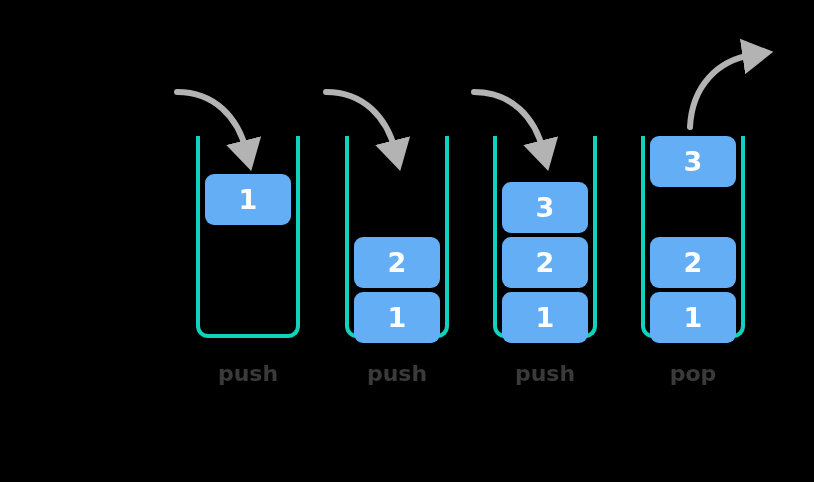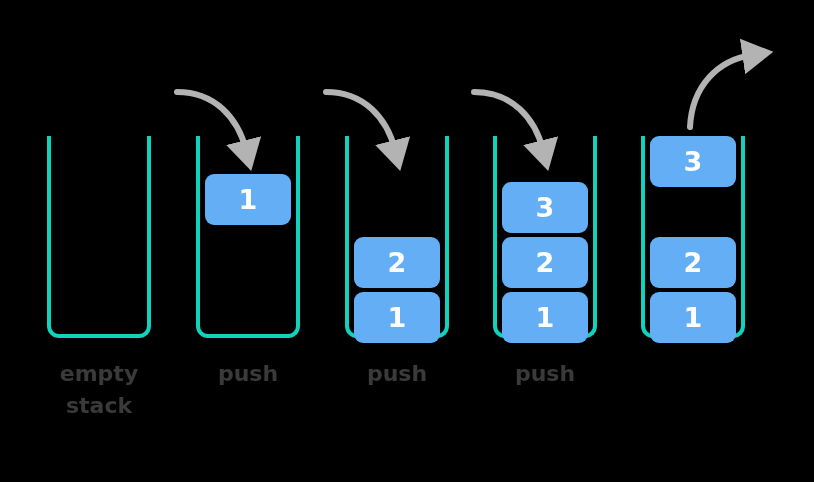--- a/index.html
+++ b/index.html
@@ -85,26 +85,20 @@
     width: 814px;
     height: 482px;
     pointer-events: none;
   }
 </style>
 </head>
 <body>
 
 <div id="diagram-root">
 
-  <div class="stack-column" style="left:24px;">
-    <div class="stack-container"></div>
-    <div class="blocks-area"></div>
-    <div class="op-label">empty
-stack</div>
-  </div>
 
   <div class="stack-column" style="left:173px;">
     <div class="stack-container"></div>
     <div class="blocks-area">
       <div class="block" style="top:38px;">1</div>
     </div>
     <div class="op-label">push</div>
   </div>
 
   <div class="stack-column" style="left:322px;">
@@ -126,20 +120,21 @@
     <div class="op-label">push</div>
   </div>
 
   <div class="stack-column" style="left:618px;">
     <div class="stack-container"></div>
     <div class="blocks-area">
       <div class="block" style="top:0px;">3</div>
       <div class="block" style="top:101px;">2</div>
       <div class="block" style="top:156px;">1</div>
     </div>
+    <div class="op-label">pop</div>
   </div>
 
   <svg class="arrow-layer" viewBox="0 0 814 482" width="814" height="482">
     <defs>
       <marker id="head-down" markerWidth="6" markerHeight="6" refX="1.6" refY="3" orient="auto" markerUnits="strokeWidth">
         <path d="M0,0 L0,6 L5.2,3 z" fill="#b3b3b3"></path>
       </marker>
     </defs>
 
     <g>

